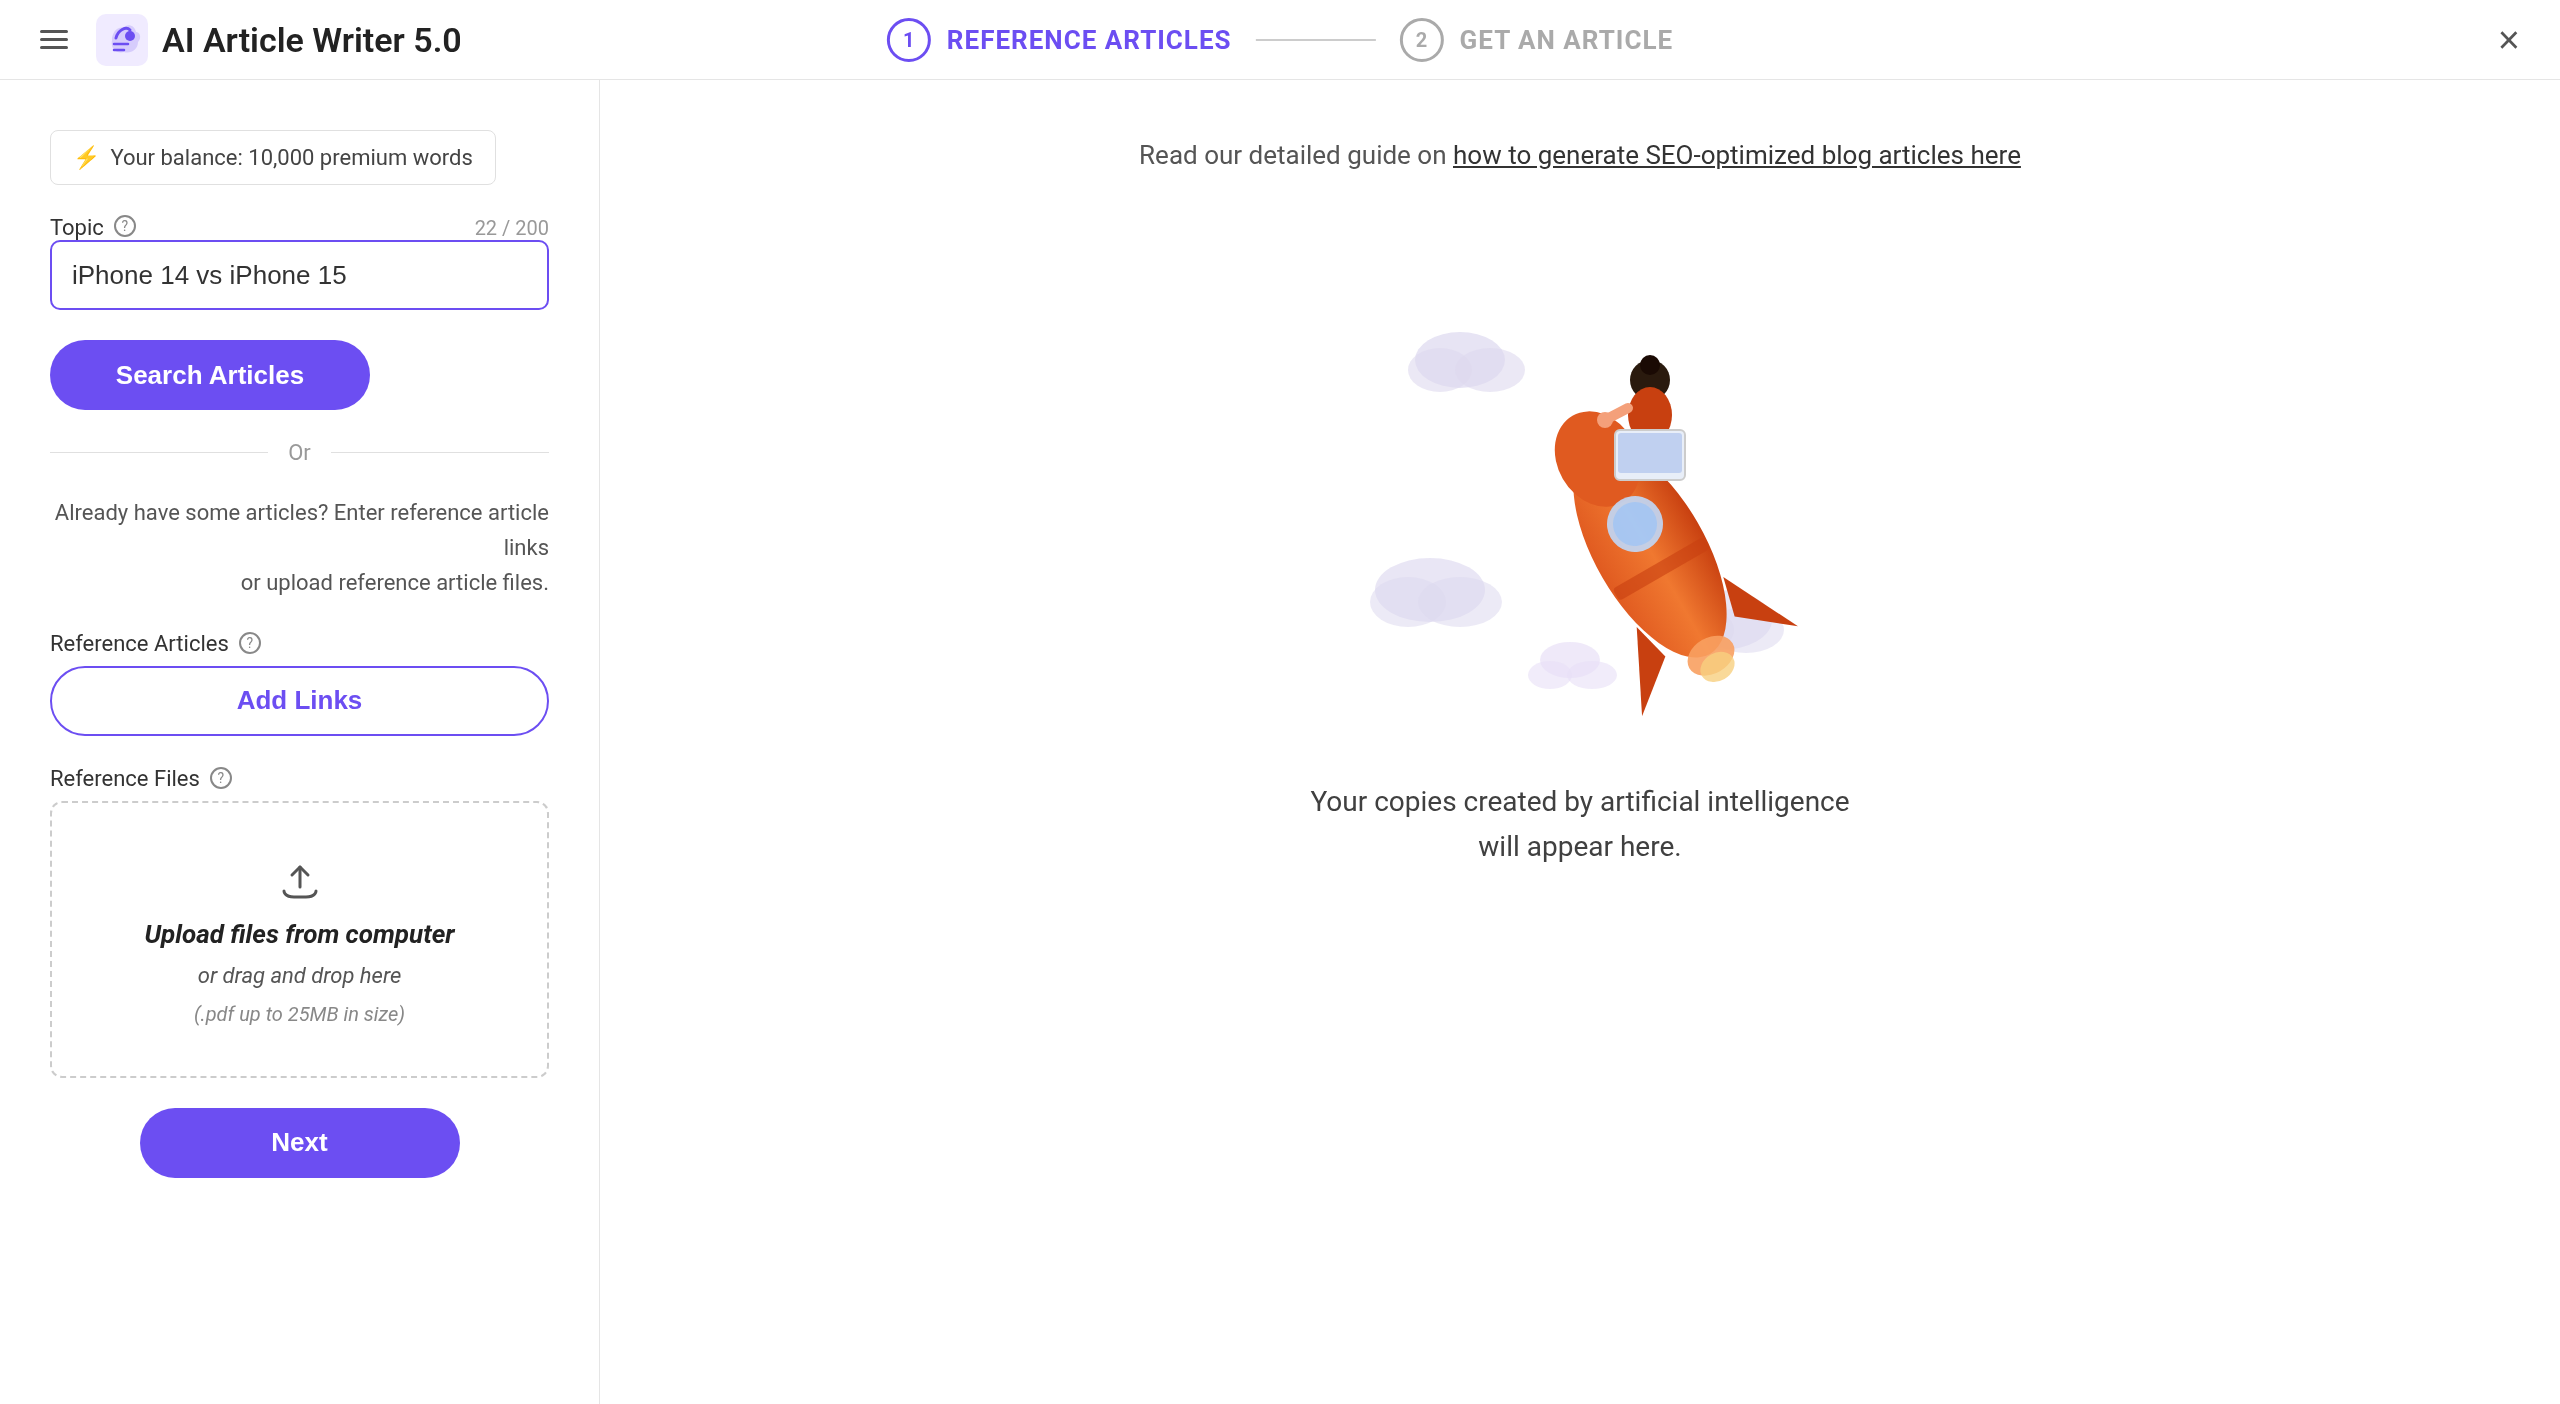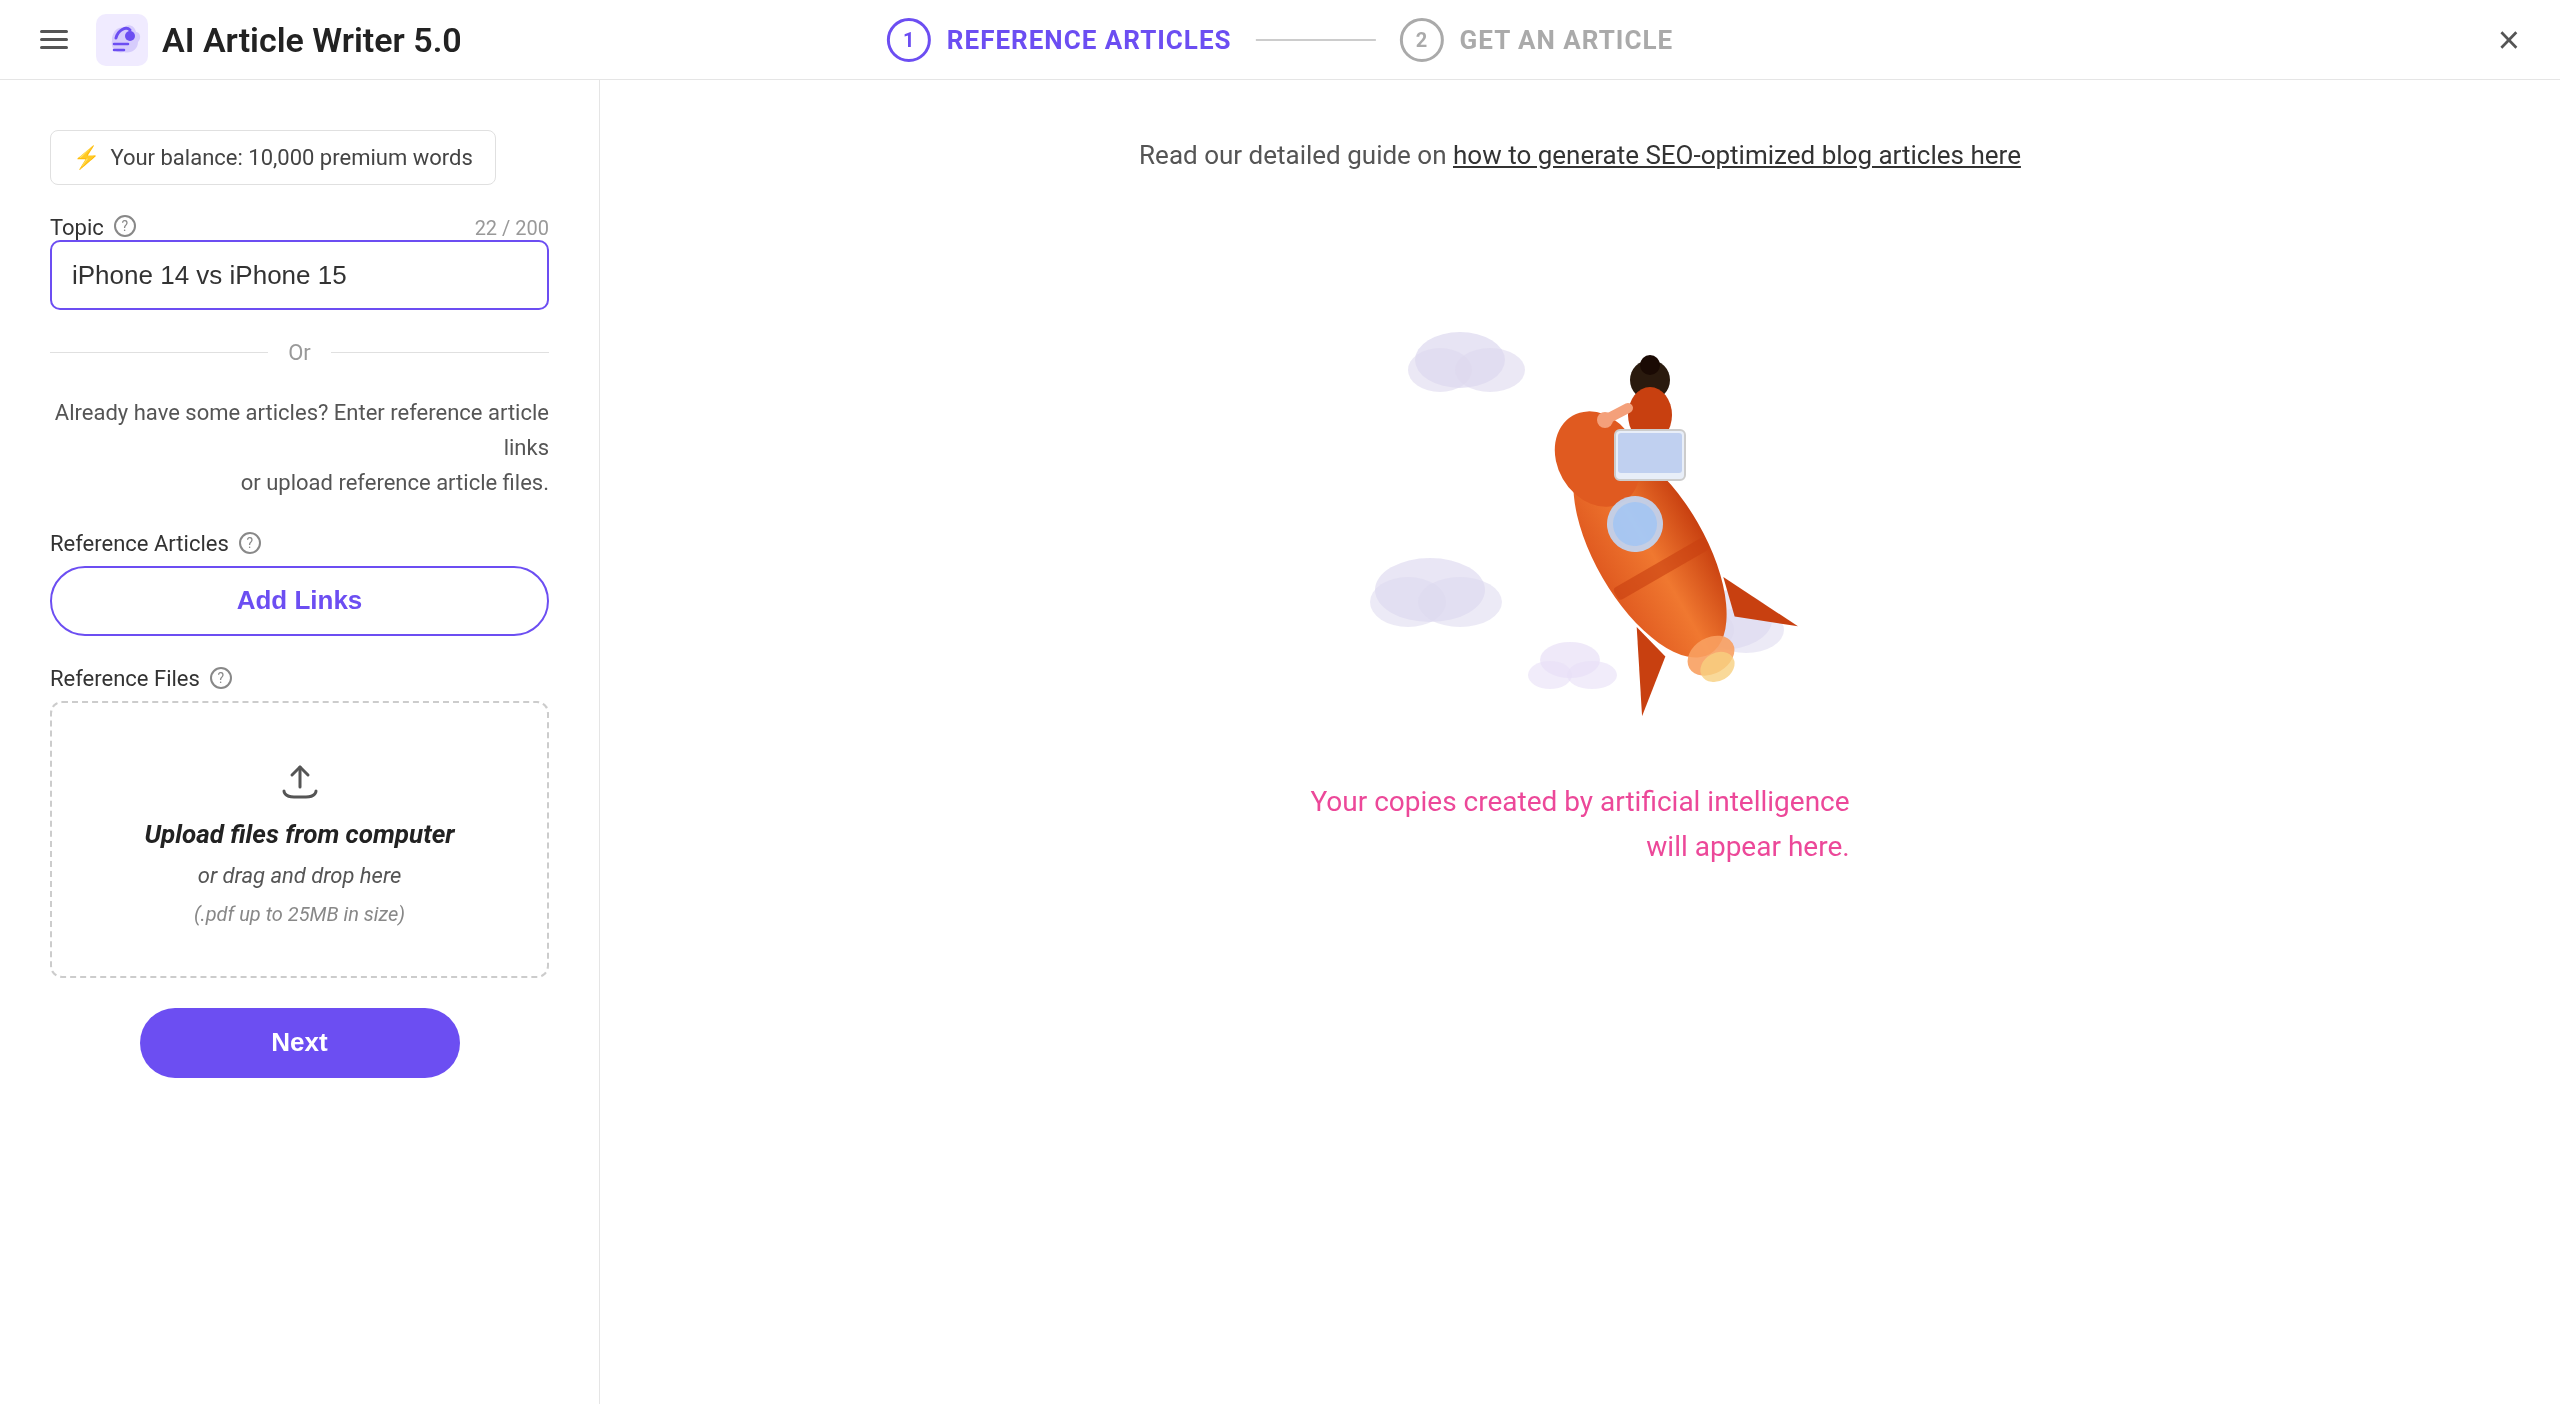--- a/index.html
+++ b/index.html
@@ -317,23 +317,23 @@
       width: 500px;
       height: 500px;
       display: flex;
       align-items: center;
       justify-content: center;
       position: relative;
       margin-bottom: 50px;
     }
 
     .placeholder-text {
-      text-align: right;
+      text-align: center;
       font-size: 28px;
-      color: #ec4899;
+      color: #404040;
       line-height: 1.6;
     }
 
     
     .rocket-svg {
       width: 500px;
       height: 500px;
     }
   </style>
 </head>
@@ -391,20 +391,21 @@
           <span>Topic</span>
           <div class="info-icon">
             <span>?</span>
           </div>
         </div>
         <span class="char-count">22 / 200</span>
       </div>
       <input type="text" class="topic-input" value="iPhone 14 vs iPhone 15" style="">
     </div>
 
+    <button class="search-btn">Search Articles</button>
 
     <div class="divider-or">
       <span>Or</span>
     </div>
 
     <div class="already-text">
       <span>Already have some articles? Enter reference article links</span><br>
       <span>or upload reference article files.</span>
     </div>
 

